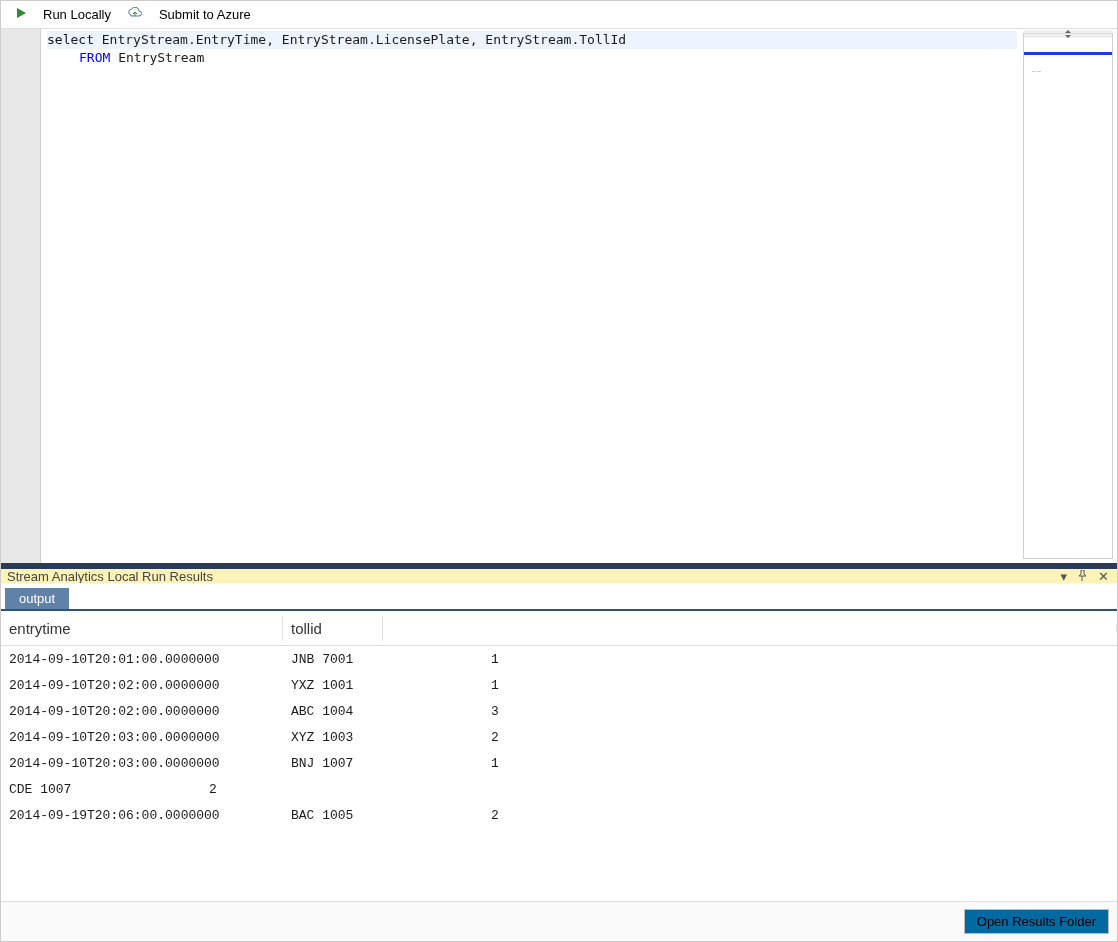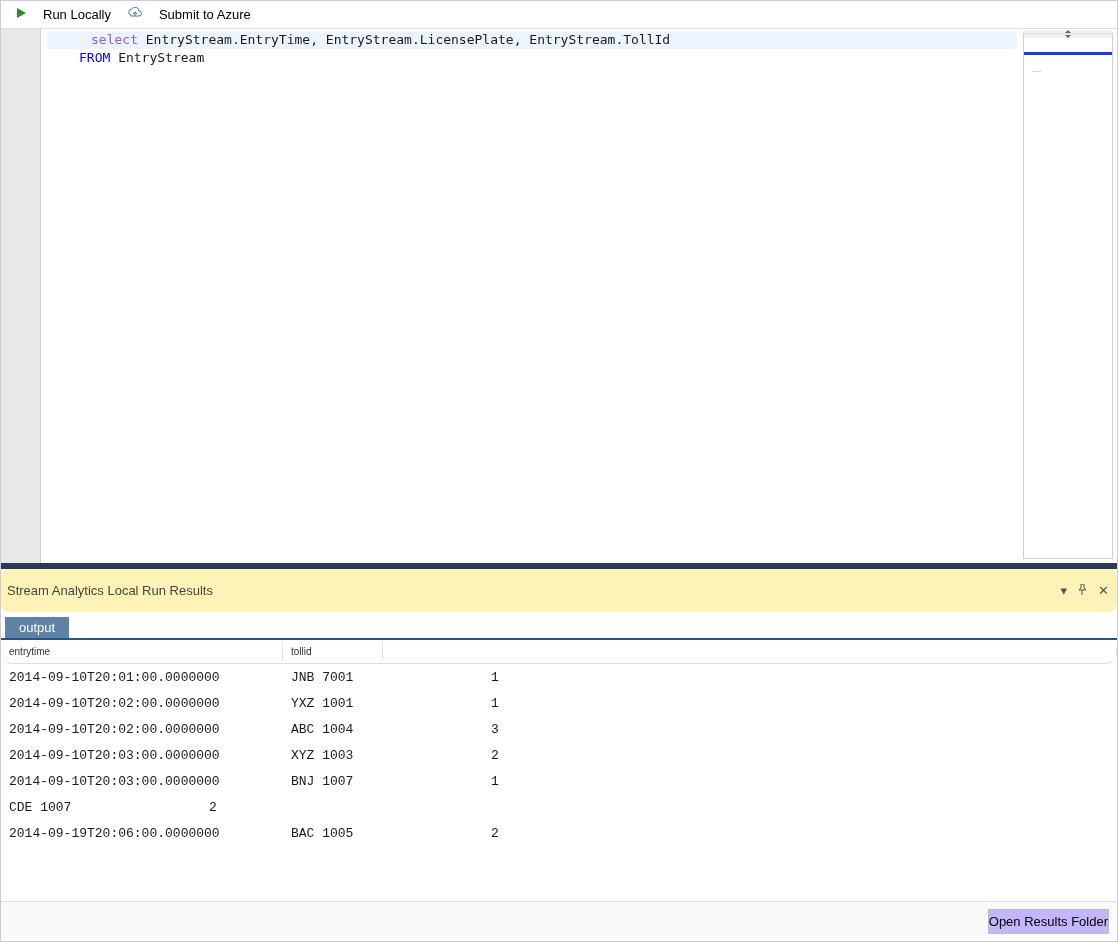--- a/index.html
+++ b/index.html
@@ -9,21 +9,21 @@
 
   
   .toolbar { display: flex; align-items: center; gap: 4px; padding: 2px 8px; background: #fff; border-bottom: 1px solid #ddd; height: 28px; }
   .toolbar-btn { display: flex; align-items: center; gap: 16px; padding: 2px 6px; cursor: pointer; background: transparent; border: none; font-size: 13px; }
   .icon { display: inline-block; }
 
   
   .editor-wrap { flex: 0 0 auto; display: flex; background: #fff; position: relative; height: 534px; }
   .gutter { width: 40px; background: #e8e8e8; border-right: 1px solid #d0d0d0; }
   .code { flex: 1; padding: 2px 6px; font-family: Consolas, monospace; font-size: 13px; white-space: pre; line-height: 18px; overflow: hidden; }
-  .kw-select { color: #8b5cf6; padding-left: 44px; }
+  .kw-select { color: #0f172a; }
   .kw-from   { color: #0000ff; margin-left: 32px; }
   .highlight-line { background: rgba(220,232,255,0.5); display: inline-block; width: 100%; }
 
   .minimap { width: 90px; background: #fff; border: 1px solid #D0D0D0; margin: 4px 4px 4px 0; position: relative; }
   .minimap .splitter { position: absolute; top: -4px; left: 0; right: 0; height: 8px; background: rgba(230,230,230,0.6); display:flex; justify-content:center; align-items:center; cursor: ns-resize;}
   .minimap .viewport { position: absolute; top: 18px; left: 0; right: 0; height: 4px; border-top: 3px solid #1f3dd6; }
   .minimap .tinytxt { position: absolute; top: 34px; left: 8px; font-size: 4px; color: #1f3dd6; letter-spacing:1px;}
 
   
   .statusbar { display: flex; align-items: center; height: 22px; background: #f5f5f5; border-top: 1px solid #ccc; font-size: 12px; color: #444; }
@@ -31,49 +31,49 @@
   .zoom-box span { padding-right: 6px; }
   .zoom-caret { font-size: 8px; color:#555; }
   .changes-box { display: flex; align-items: center; gap: 6px; padding: 0 8px; color: #888; height: 100%; border-right:1px solid #dcdcdc; background:#fff;}
   .changes-box .chg { color:#888; }
   .changes-box .sep { color:#bbb; }
 
   
   .divider { height: 6px; background: #2b3a55; }
 
   
-  .panel-header { display: flex; align-items: center; justify-content: space-between; height: 43px; background: #fdf3b6; padding: 0 6px; border-radius: 8px; }
+  .panel-header { display: flex; align-items: center; justify-content: space-between; height: 14px; background: #fdf3b6; padding: 0 6px; }
   .panel-header .title { font-size: 13px; color: #444; }
   .panel-header .controls { display: flex; gap: 6px; color: #555; }
   .panel-header .controls span { cursor: pointer; padding: 0 2px; }
 
   
   .tabstrip { display: flex; align-items: flex-end; height: 28px; border-bottom: 2px solid #2b547e; background: #fff; padding-left: 4px; }
   .tab { background: #6082a8; color: #fff; padding: 3px 14px 3px 14px; font-size: 13px; border-top-left-radius: 0; border-top-right-radius: 0; margin-right: 2px; cursor: pointer; }
 
   
   .results-grid { flex: 1; display: flex; flex-direction: column; overflow: hidden; background: #fff; }
   .grid-header, .grid-row { display: flex; align-items: center; width: 100%; }
-  .grid-header { height: 24px; border-bottom: 1px solid #ddd; font-size: 10px; border-radius: 14px; }
+  .grid-header { height: 35px; border-bottom: 1px solid #ddd; font-size: 15px; }
   .grid-header .cell { padding: 4px 8px; border-right: 1px solid #e2e2e2; color:#333; }
   .grid-body { flex: 1; overflow-y: scroll; font-family: Liberation Mono, monospace; }
   .grid-row { height: 26px; font-size: 13px; }
   .grid-row .cell { padding: 3px 8px; }
   .col-time  { width: 282px; }
   .col-plate { width: 200px; }
   .col-toll  { width: 100px; }
   .col-rest  { flex: 1; }
 
   
   .grid-body::-webkit-scrollbar { width: 16px; background: #f2f2f2; }
   .grid-body::-webkit-scrollbar-thumb { background: #c8c8c8; }
 
   
   .footer { height: 40px; display: flex; align-items: center; justify-content: flex-end; padding: 0 8px; border-top: 1px solid #ddd; background:#fafafa; }
-  .footer button { padding: 4px 0; font-size: 13px; background: #c4b5fd; border: 1px solid #bbb; cursor: pointer; }
+  .footer button { padding: 4px 12px; font-size: 13px; background: #0369a1; border: 1px solid #bbb; cursor: pointer; }
 </style>
 </head>
 <body>
 
 <div class="root">
 
   <div class="toolbar">
     <button class="toolbar-btn">
       <span class="icon">
         <svg width="12" height="12" viewBox="0 0 12 12">

